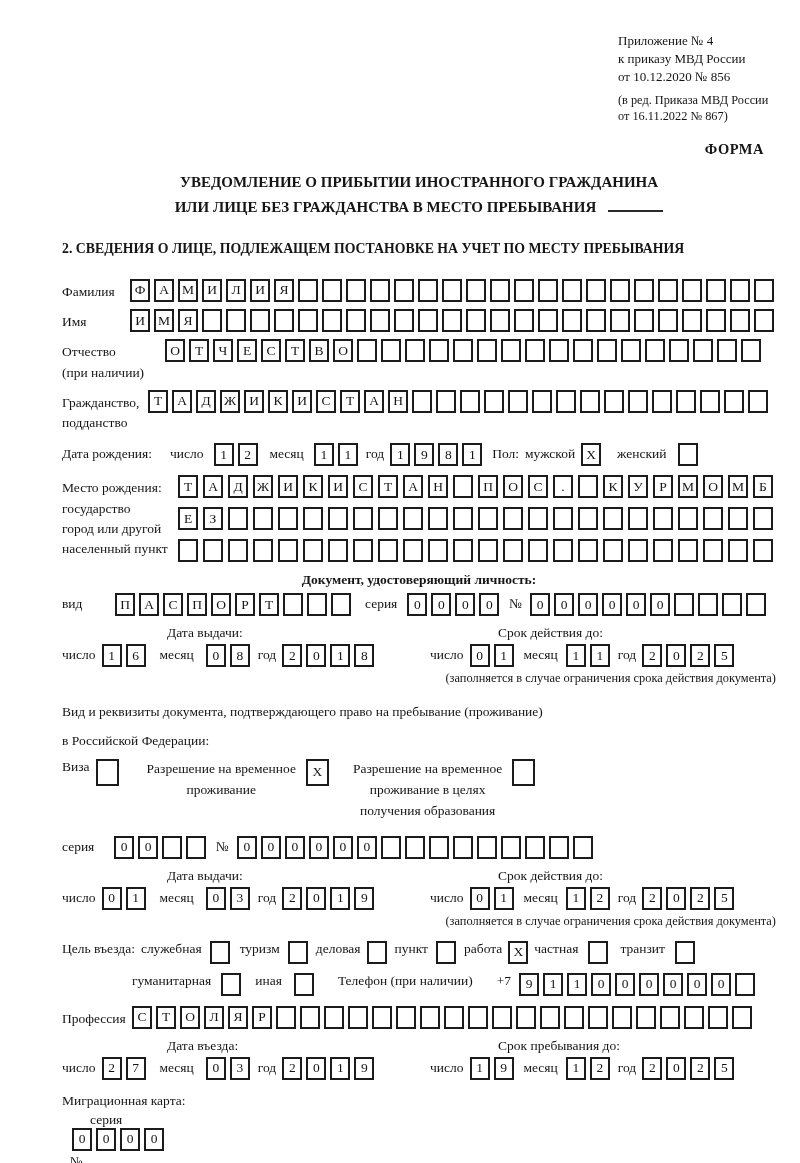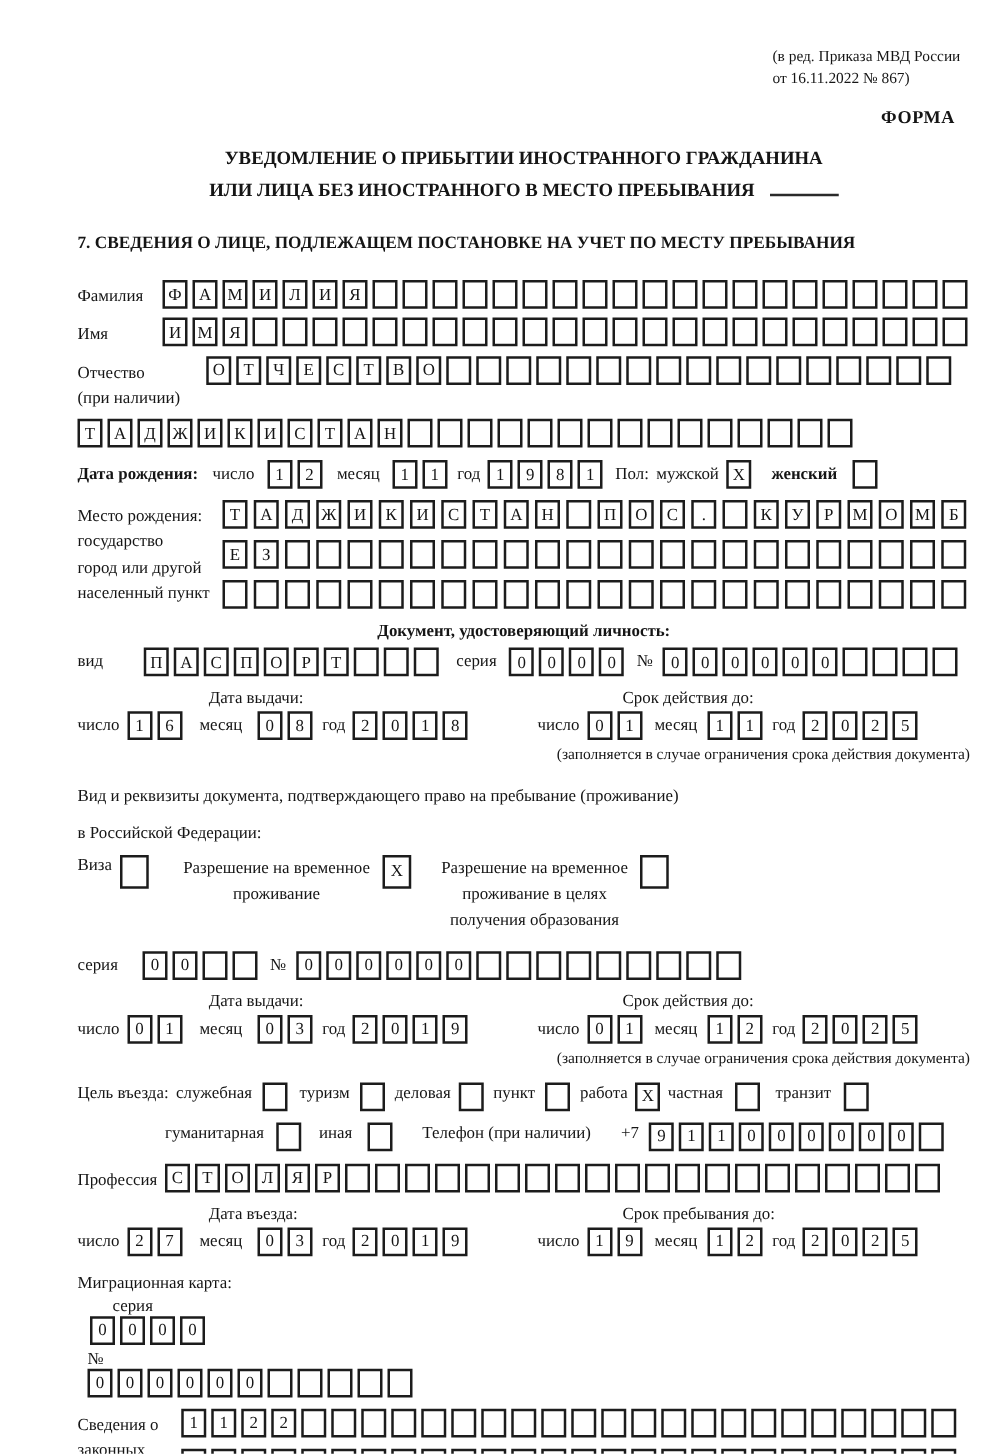--- a/index.html
+++ b/index.html
@@ -27,21 +27,21 @@
   .cell { width:20px; height:23px; box-sizing:border-box; border:2px solid #1c1c1c; background:#fff;
           display:inline-flex; align-items:center; justify-content:center;
           font-size:13.5px; font-family:"Liberation Serif", serif; }
   .cells.big .cell { width:23px; height:27px; }
 
   .colcells .cells { margin-bottom:9px; }
   .colcells .cells:last-child { margin-bottom:0; }
 
   .inline-lbl { font-size:13.5px; padding-top:3px; }
   .ml6{margin-left:6px;} .ml8{margin-left:8px;} .ml10{margin-left:10px;} .ml12{margin-left:12px;}
-  .ml14{margin-left:14px;} .ml16{margin-left:16px;font-weight:bold;} .ml24{margin-left:24px;}
+  .ml14{margin-left:14px;} .ml16{margin-left:16px;} .ml24{margin-left:24px;}
   .ml28{margin-left:28px;}
 
   .center-bold { text-align:center; font-weight:bold; font-size:13.5px; margin-top:10px; }
 
   
   .dblock { margin-top:9px; }
   .dhead { display:flex; font-size:13.5px; }
   .dhead .h1 { width:368px; padding-left:105px; box-sizing:border-box; }
   .dhead .h2 { padding-left:68px; }
   .dvals { display:flex; align-items:flex-start; margin-top:3px; }
@@ -57,32 +57,37 @@
   .cb-multi { text-align:center; line-height:1.55; }
   .cb-item .cells { margin-left:10px; margin-top:0; }
 
   .purpose-row { display:flex; align-items:flex-start; margin-top:12px; font-size:13.5px; flex-wrap:nowrap; }
 </style>
 </head>
 <body>
 
 <div class="page">
 
+  <div class="appendix">
+    <div>Приложение № 4</div>
+    <div>к приказу МВД России</div>
+    <div>от 10.12.2020 № 856</div>
+  </div>
   <div class="revision">
     <div>(в ред. Приказа МВД России</div>
     <div>от 16.11.2022 № 867)</div>
   </div>
   <div class="form-label">ФОРМА</div>
 
   <div class="title">
     <div>УВЕДОМЛЕНИЕ О ПРИБЫТИИ ИНОСТРАННОГО ГРАЖДАНИНА</div>
-    <div><span>ИЛИ ЛИЦА БЕЗ ИНОСТРАННОГО В МЕСТО ПРЕБЫВАНИЯ</span><span class="blank-line"></span></div>
-  </div>
-
-  <div class="section-heading">7. СВЕДЕНИЯ О ЛИЦЕ, ПОДЛЕЖАЩЕМ ПОСТАНОВКЕ НА УЧЕТ ПО МЕСТУ ПРЕБЫВАНИЯ</div>
+    <div><span>ИЛИ ЛИЦЕ БЕЗ ГРАЖДАНСТВА В МЕСТО ПРЕБЫВАНИЯ</span><span class="blank-line"></span></div>
+  </div>
+
+  <div class="section-heading">2. СВЕДЕНИЯ О ЛИЦЕ, ПОДЛЕЖАЩЕМ ПОСТАНОВКЕ НА УЧЕТ ПО МЕСТУ ПРЕБЫВАНИЯ</div>
 
   <div class="frow" style="margin-top:22px;">
     <div class="flabel w68">Фамилия</div>
     <div class="cells">
         <span class="cell">Ф</span>
         <span class="cell">А</span>
         <span class="cell">М</span>
         <span class="cell">И</span>
         <span class="cell">Л</span>
         <span class="cell">И</span>
@@ -171,20 +176,24 @@
         <span class="cell"></span>
         <span class="cell"></span>
         <span class="cell"></span>
         <span class="cell"></span>
         <span class="cell"></span>
         <span class="cell"></span>
       </div>
   </div>
 
   <div class="frow">
+    <div class="flabel w86">
+      <div>Гражданство,</div>
+      <div>подданство</div>
+    </div>
     <div class="cells">
         <span class="cell">Т</span>
         <span class="cell">А</span>
         <span class="cell">Д</span>
         <span class="cell">Ж</span>
         <span class="cell">И</span>
         <span class="cell">К</span>
         <span class="cell">И</span>
         <span class="cell">С</span>
         <span class="cell">Т</span>
@@ -202,21 +211,21 @@
         <span class="cell"></span>
         <span class="cell"></span>
         <span class="cell"></span>
         <span class="cell"></span>
         <span class="cell"></span>
         <span class="cell"></span>
       </div>
   </div>
 
   <div class="frow" style="margin-top:10px;">
-    <span class="inline-lbl" style="width:100px;font-weight:bold;">Дата рождения:</span>
+    <span class="inline-lbl" style="width:100px;">Дата рождения:</span>
     <span class="inline-lbl ml8">число</span>
     <span class="cells ml10">
         <span class="cell">1</span>
         <span class="cell">2</span>
       </span>
     <span class="inline-lbl ml12">месяц</span>
     <span class="cells ml10">
         <span class="cell">1</span>
         <span class="cell">1</span>
       </span>

